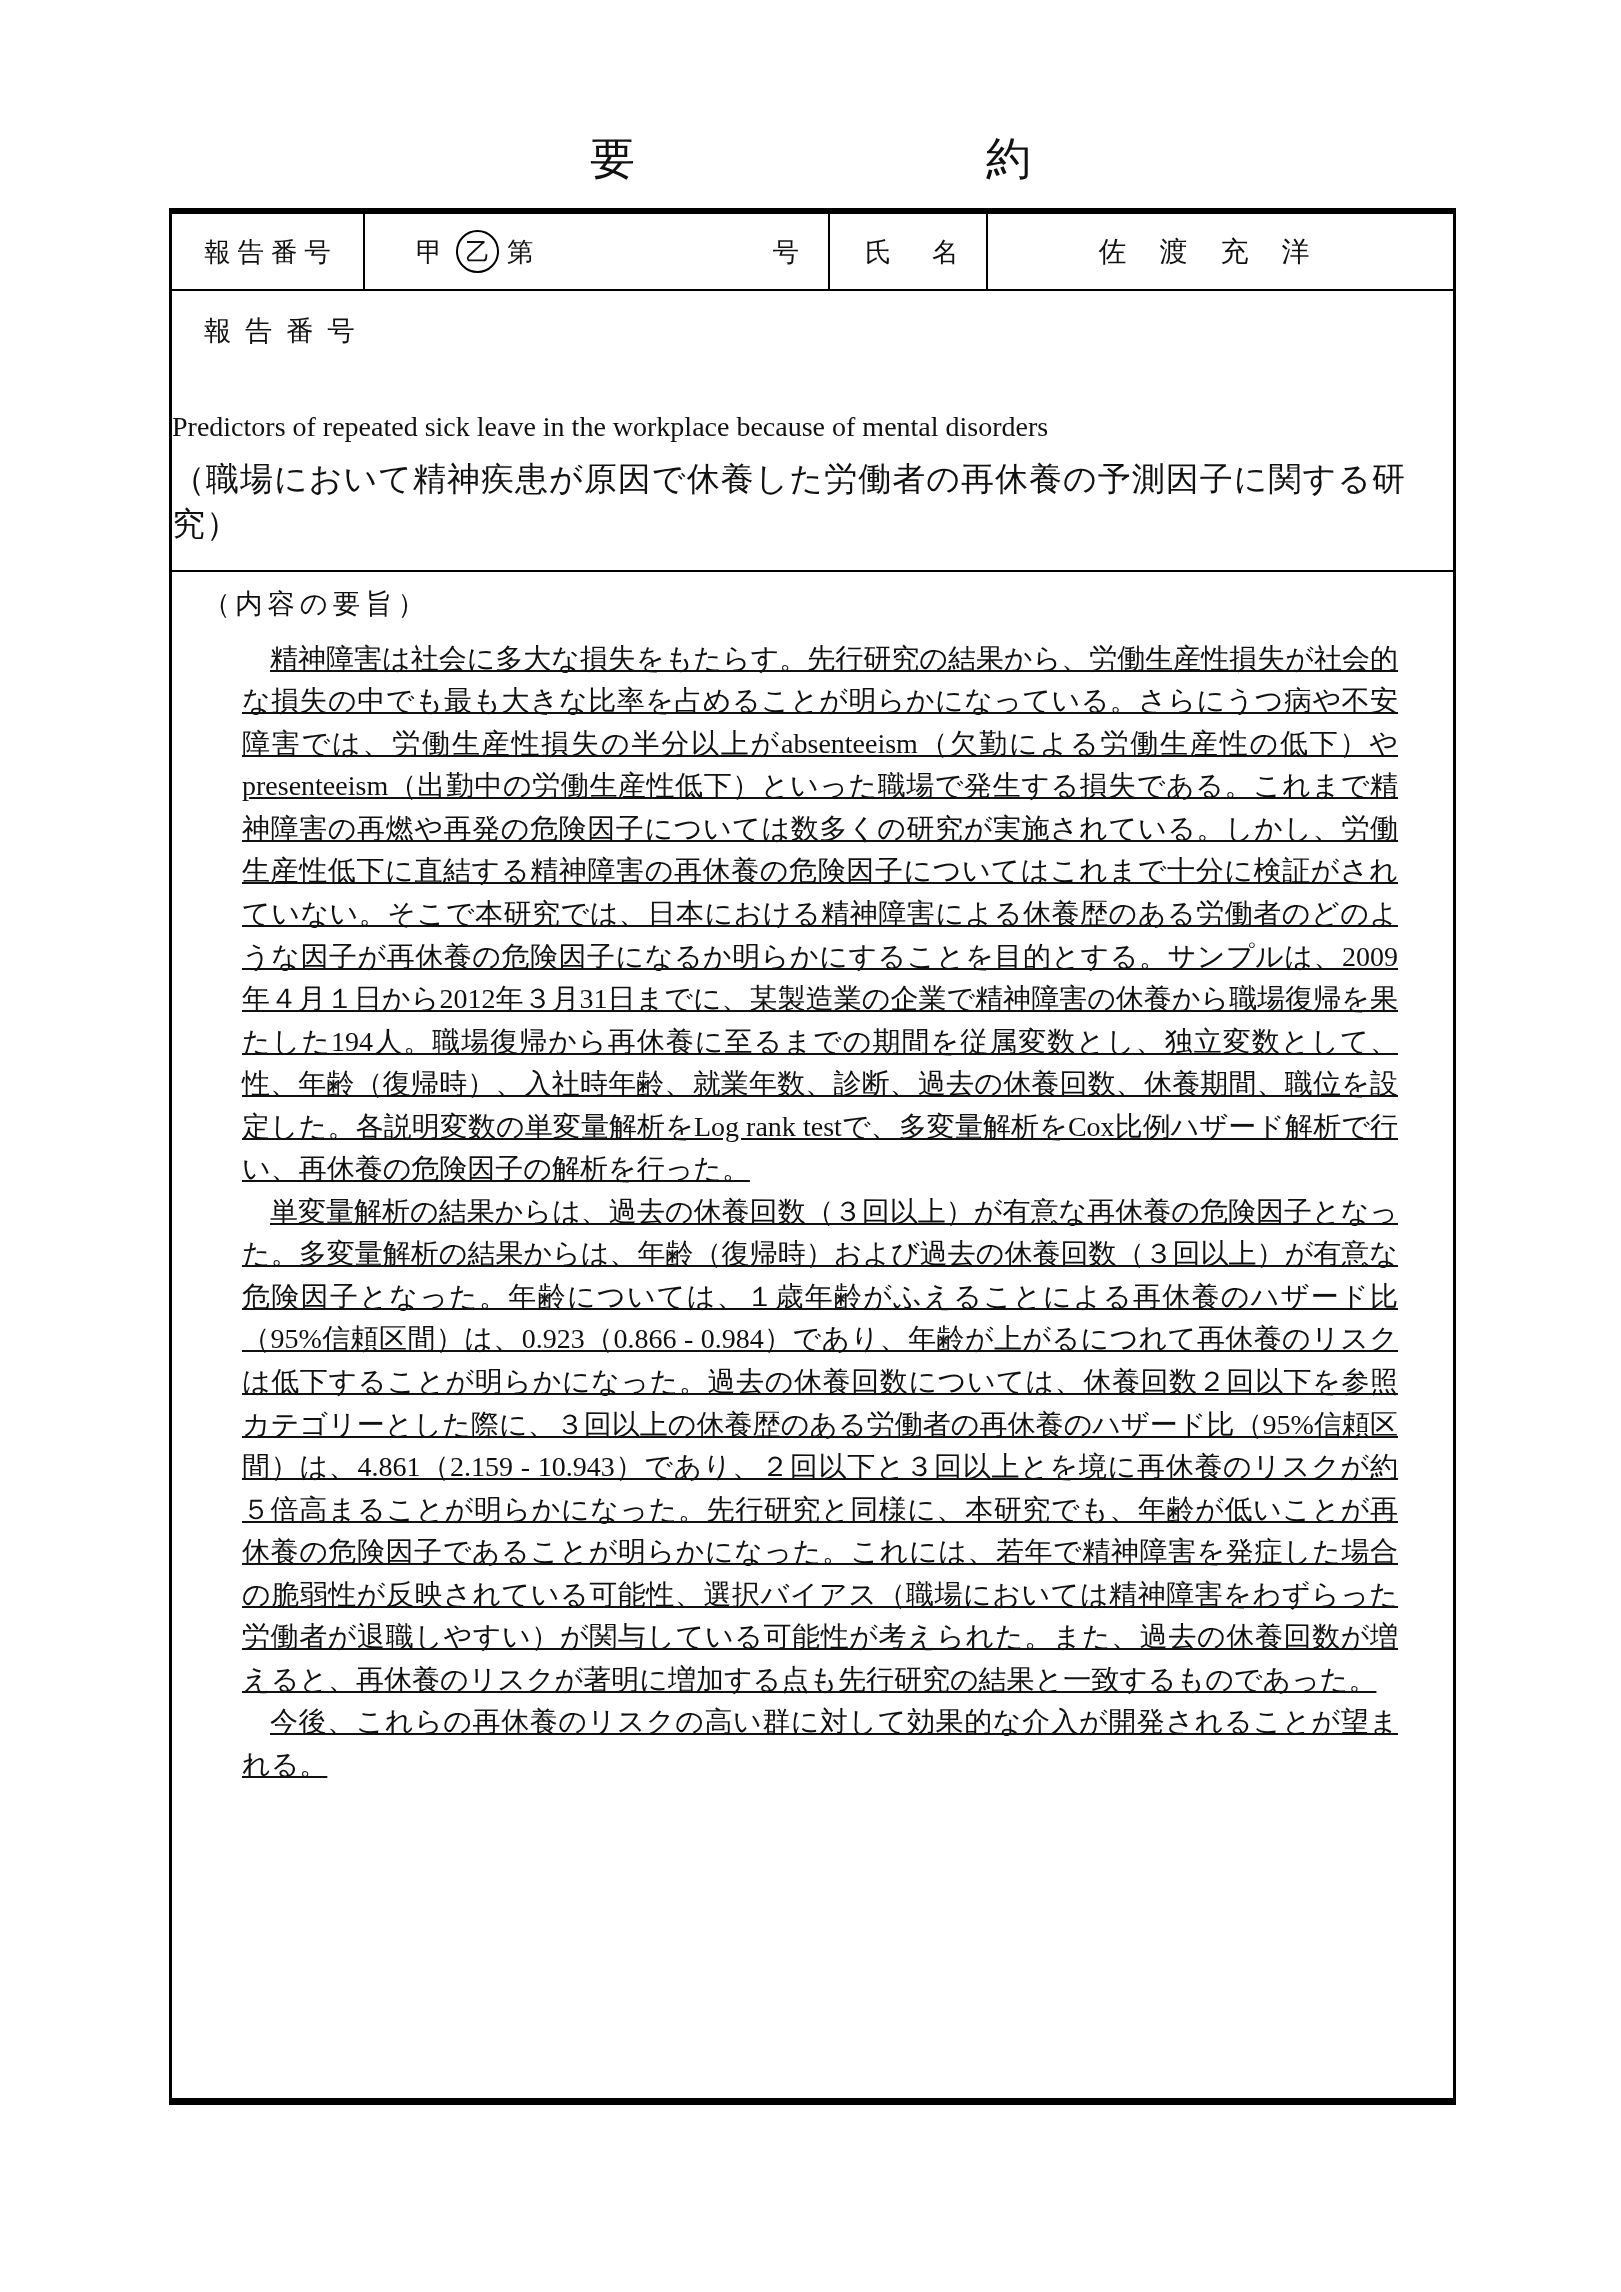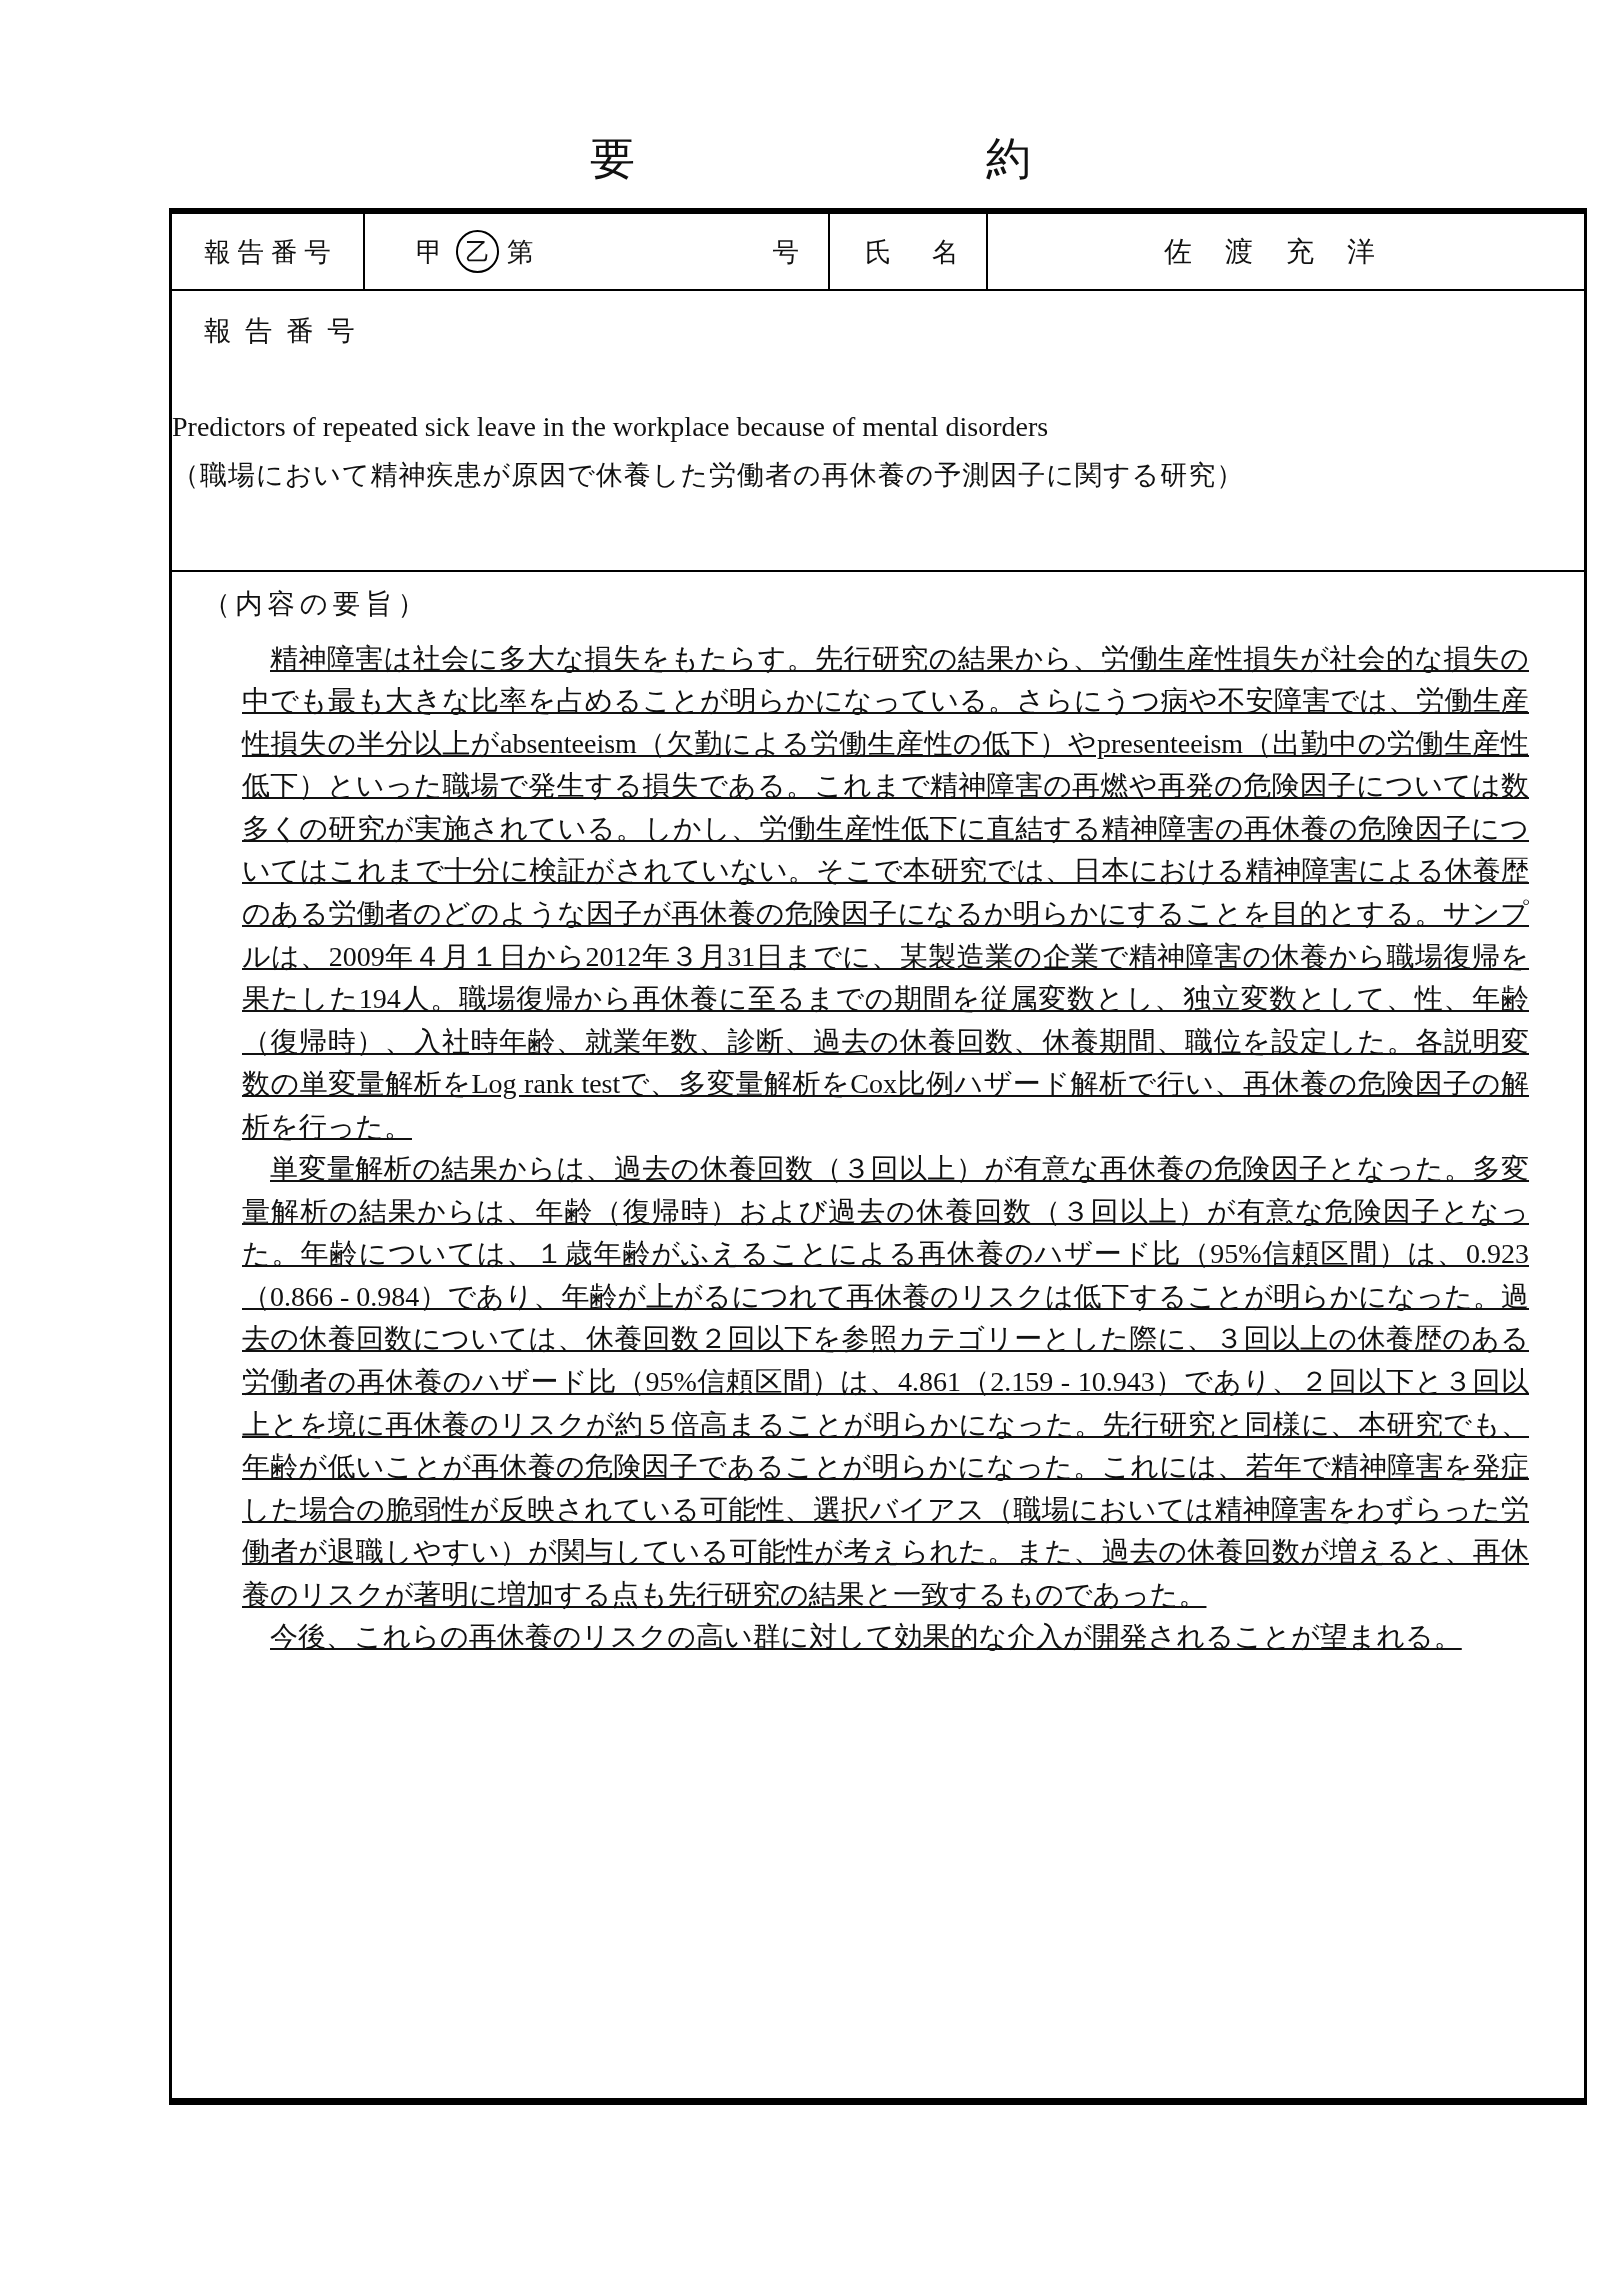--- a/index.html
+++ b/index.html
@@ -25,21 +25,21 @@
     font-size: 45px;
     font-weight: 400;
     letter-spacing: 0;
   }
 
   
   .form-table {
     position: absolute;
     left: 169px;
     top: 208px;
-    width: 1418px;
+    width: 1287px;
     height: 1897px;
     border: 3.9px solid #000;
     border-top-width: 6.9px;
     border-bottom-width: 7.8px;
     background: #fff;
     display: flex;
     flex-direction: column;
   }
 
   
@@ -122,21 +122,21 @@
     top: 118px;
     left: 0;
     width: 100%;
     text-align: left;
   }
   .title-en {
     font-size: 28px;
     line-height: 1.3;
   }
   .title-ja {
-    font-size: 27px;
+    font-size: 33px;
     margin-top: 11.8px;
     letter-spacing: 1px;
   }
 
   
   .abstract-row {
     flex: 1;
     position: relative;
     padding-top: 14px;
   }

